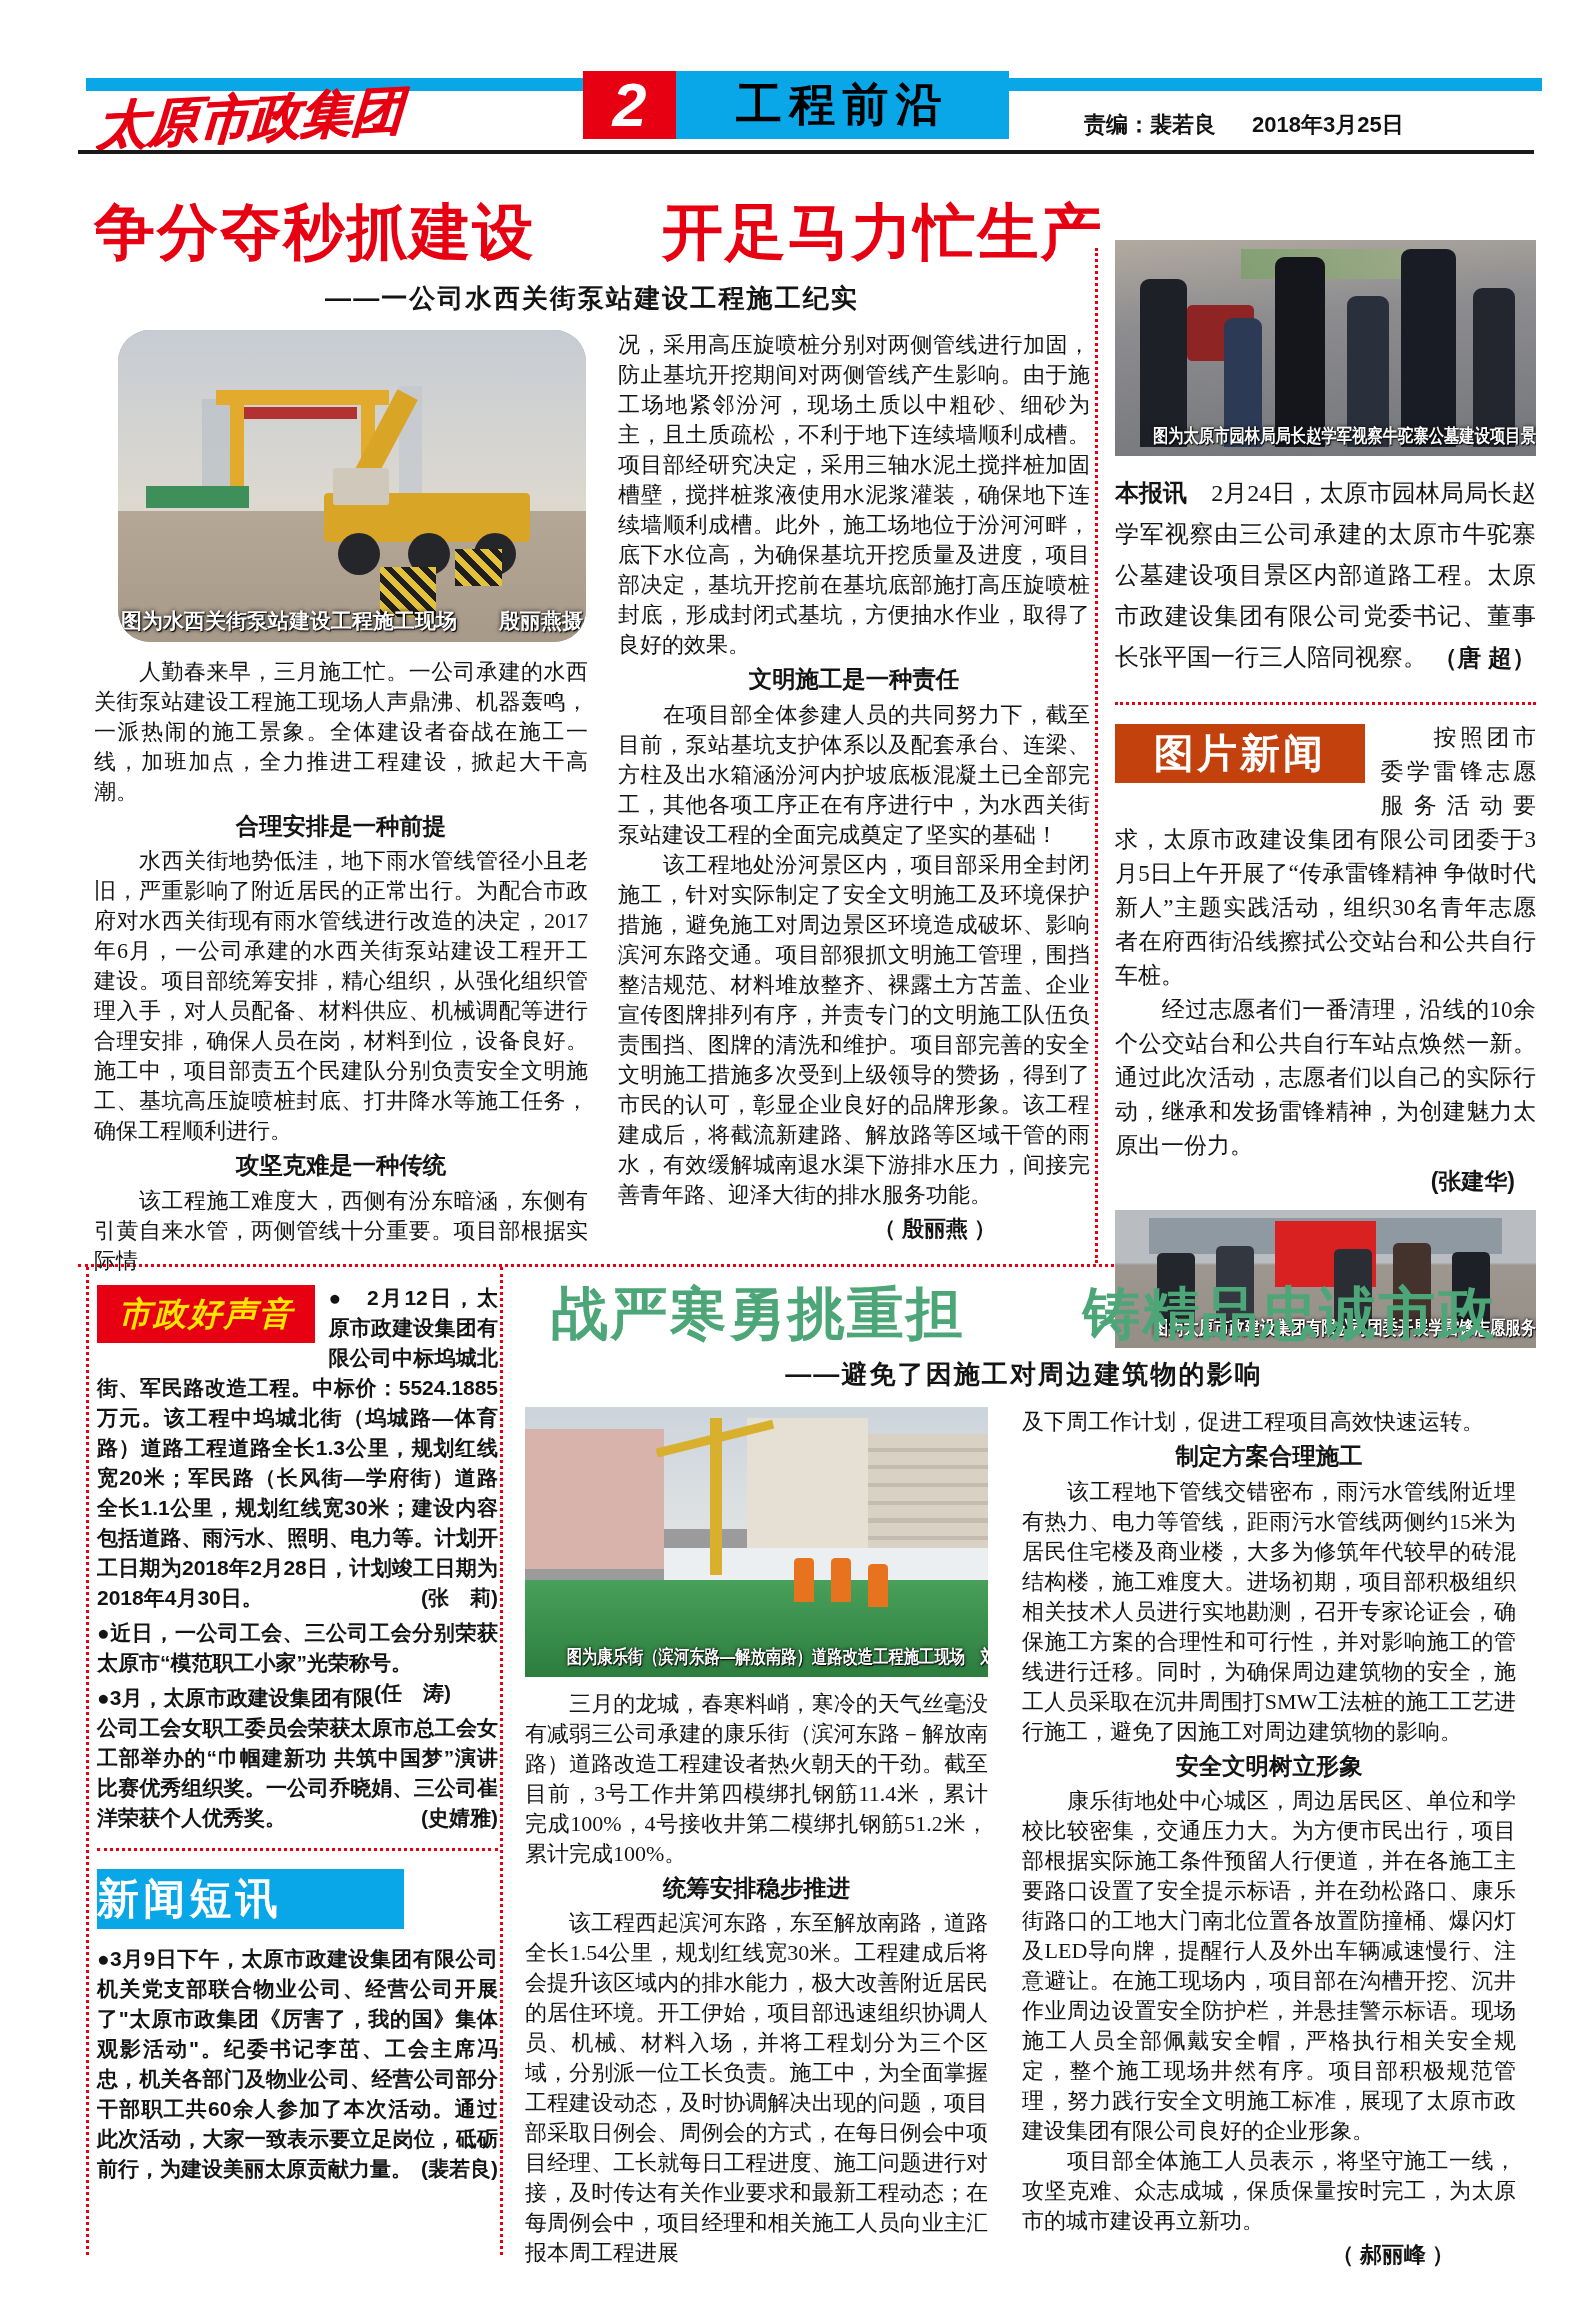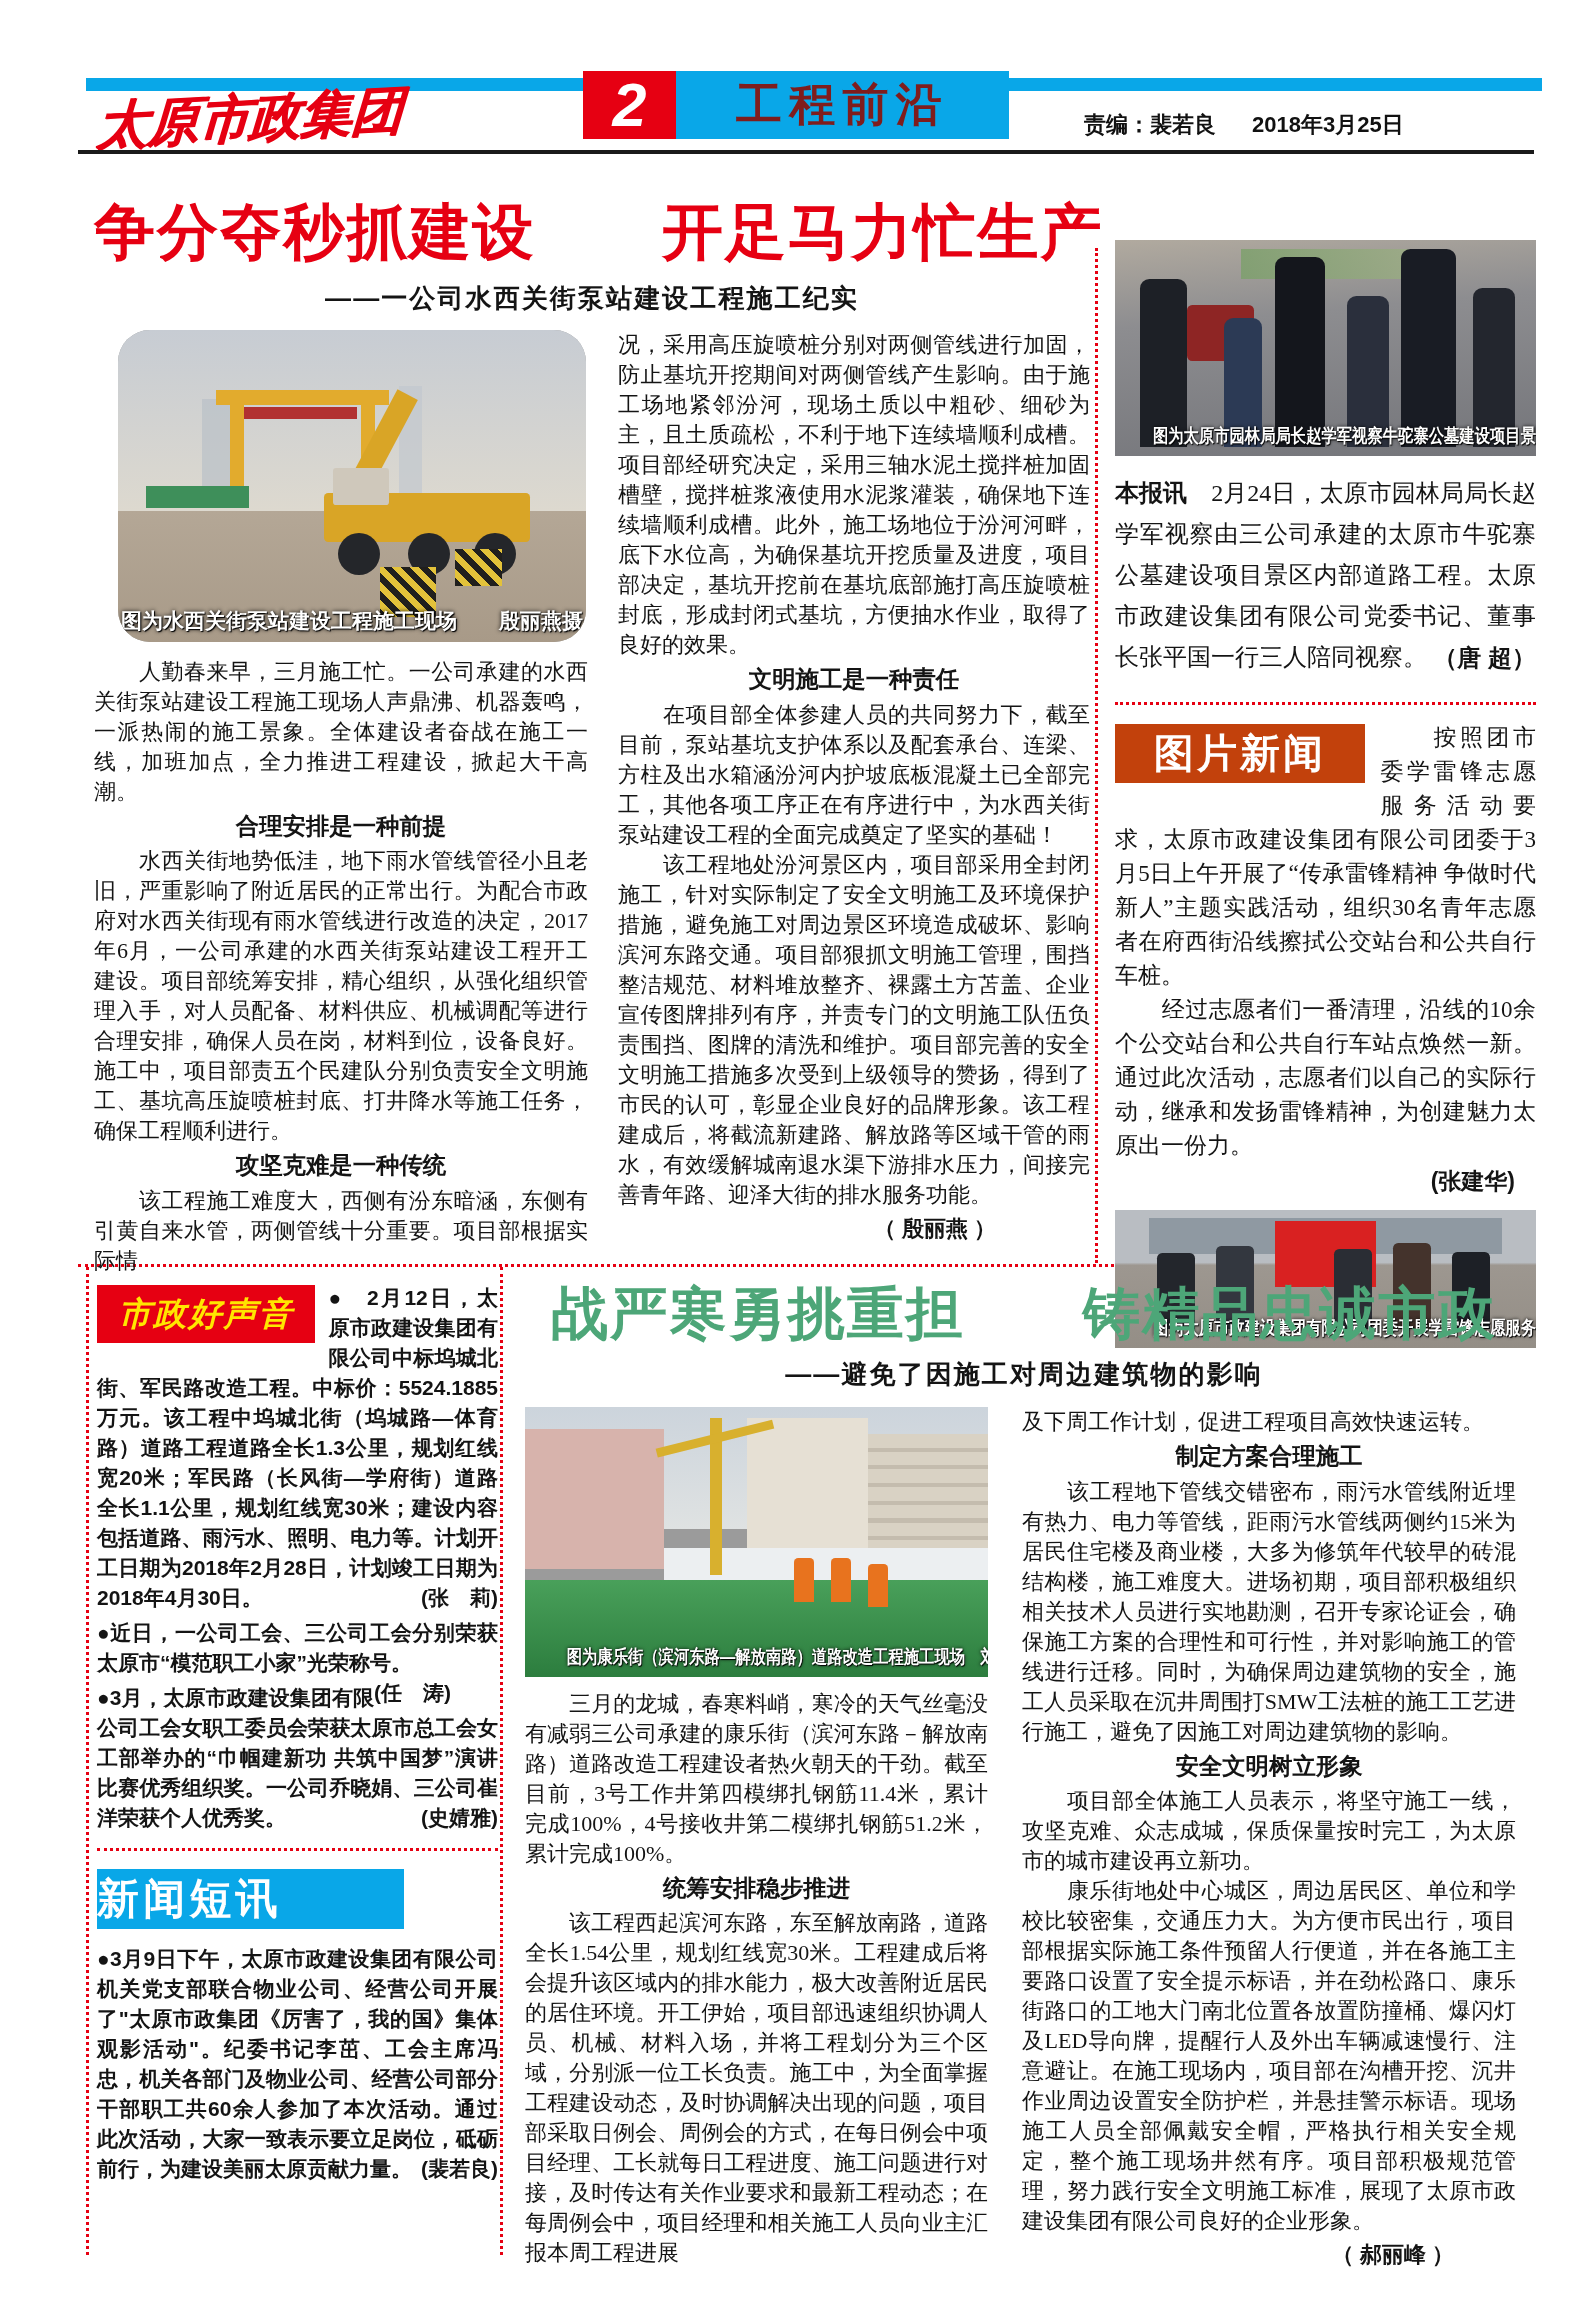--- a/index.html
+++ b/index.html
@@ -10,21 +10,21 @@
   .masthead{position:absolute;left:96px;top:87px;width:333px;height:62px;
             font-family:"Liberation Serif",serif;font-weight:bold;font-style:italic;
             font-size:52px;line-height:61px;color:#e60012;transform:rotate(-3deg) skewX(-6deg);
             letter-spacing:-1px;text-shadow:1px 0.5px 0 #e60012;}
   .pagenum-box{position:absolute;left:583px;top:71px;width:93px;height:68px;background:#e60012;
             display:flex;align-items:center;justify-content:center;}
   .pagenum-box span{color:#fff;font-family:"Liberation Sans",sans-serif;font-weight:bold;
             font-style:italic;font-size:61px;line-height:61px;}
   .section-box{position:absolute;left:676px;top:71px;width:333px;height:68px;background:#09a7e8;
             display:flex;align-items:center;justify-content:center;}
-  .section-box span{color:#7f1d1d;font-family:"Liberation Sans",sans-serif;font-weight:bold;
+  .section-box span{color:#000000;font-family:"Liberation Sans",sans-serif;font-weight:bold;
             font-size:46px;letter-spacing:7.3px;}
   .edition-info{position:absolute;left:1084px;top:110px;width:457px;display:flex;gap:36px;
             font-family:"Liberation Sans",sans-serif;font-weight:bold;font-size:22px;color:#111;}
   .black-rule{position:absolute;left:78px;top:150px;width:1456px;height:3.6px;background:#1a1a1a;}
   
   .vdots{position:absolute;width:0;border-left:3.6px dotted #e60012;}
   .hdots{position:absolute;height:0;border-top:3.6px dotted #e60012;}
   
   .a1{position:absolute;left:94px;top:198px;width:996px;}
   .a1-title{text-align:center;font-family:"Liberation Sans",sans-serif;font-weight:900;
@@ -281,21 +281,21 @@
         </div>
         <p>　　三月的龙城，春寒料峭，寒冷的天气丝毫没有减弱三公司承建的康乐街（滨河东路－解放南路）道路改造工程建设者热火朝天的干劲。截至目前，3号工作井第四模绑扎钢筋11.4米，累计完成100%，4号接收井第二模绑扎钢筋51.2米，累计完成100%。</p>
         <h4>统筹安排稳步推进</h4>
         <p>　　该工程西起滨河东路，东至解放南路，道路全长1.54公里，规划红线宽30米。工程建成后将会提升该区域内的排水能力，极大改善附近居民的居住环境。开工伊始，项目部迅速组织协调人员、机械、材料入场，并将工程划分为三个区域，分别派一位工长负责。施工中，为全面掌握工程建设动态，及时协调解决出现的问题，项目部采取日例会、周例会的方式，在每日例会中项目经理、工长就每日工程进度、施工问题进行对接，及时传达有关作业要求和最新工程动态；在每周例会中，项目经理和相关施工人员向业主汇报本周工程进展</p>
       </div>
       <div class="a2-colB bodytext">
         <p>及下周工作计划，促进工程项目高效快速运转。</p>
         <h4>制定方案合理施工</h4>
         <p>　　该工程地下管线交错密布，雨污水管线附近埋有热力、电力等管线，距雨污水管线两侧约15米为居民住宅楼及商业楼，大多为修筑年代较早的砖混结构楼，施工难度大。进场初期，项目部积极组织相关技术人员进行实地勘测，召开专家论证会，确保施工方案的合理性和可行性，并对影响施工的管线进行迁移。同时，为确保周边建筑物的安全，施工人员采取在沉井周围打SMW工法桩的施工工艺进行施工，避免了因施工对周边建筑物的影响。</p>
         <h4>安全文明树立形象</h4>
+        <p>　　康乐街地处中心城区，周边居民区、单位和学校比较密集，交通压力大。为方便市民出行，项目部根据实际施工条件预留人行便道，并在各施工主要路口设置了安全提示标语，并在劲松路口、康乐街路口的工地大门南北位置各放置防撞桶、爆闪灯及LED导向牌，提醒行人及外出车辆减速慢行、注意避让。在施工现场内，项目部在沟槽开挖、沉井作业周边设置安全防护栏，并悬挂警示标语。现场施工人员全部佩戴安全帽，严格执行相关安全规定，整个施工现场井然有序。项目部积极规范管理，努力践行安全文明施工标准，展现了太原市政建设集团有限公司良好的企业形象。</p>
         <p>　　项目部全体施工人员表示，将坚守施工一线，攻坚克难、众志成城，保质保量按时完工，为太原市的城市建设再立新功。</p>
-        <p>　　康乐街地处中心城区，周边居民区、单位和学校比较密集，交通压力大。为方便市民出行，项目部根据实际施工条件预留人行便道，并在各施工主要路口设置了安全提示标语，并在劲松路口、康乐街路口的工地大门南北位置各放置防撞桶、爆闪灯及LED导向牌，提醒行人及外出车辆减速慢行、注意避让。在施工现场内，项目部在沟槽开挖、沉井作业周边设置安全防护栏，并悬挂警示标语。现场施工人员全部佩戴安全帽，严格执行相关安全规定，整个施工现场井然有序。项目部积极规范管理，努力践行安全文明施工标准，展现了太原市政建设集团有限公司良好的企业形象。</p>
         <span class="sig-line" style="padding-right:62px;">（ 郝丽峰 ）</span>
       </div>
     </div>
   </div>
 
 </div>
 
 
 </body></html>

